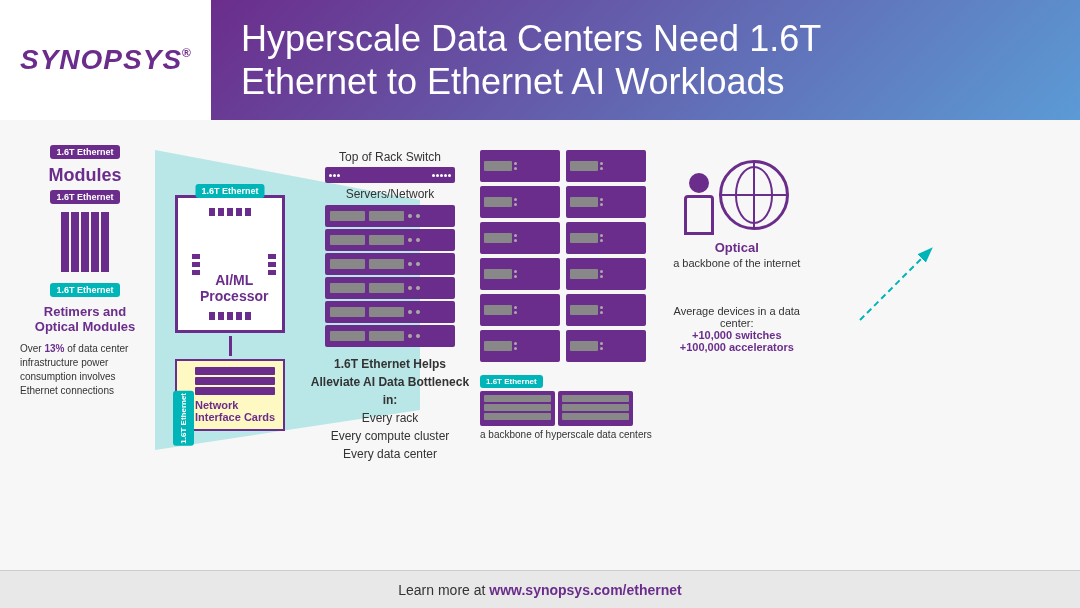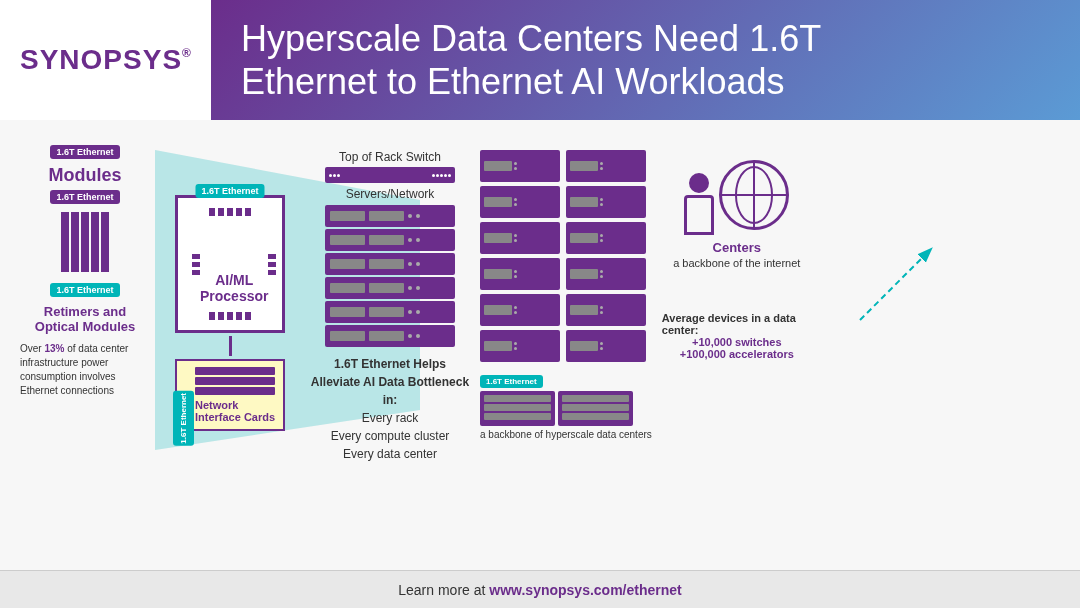--- a/index.html
+++ b/index.html
@@ -29,20 +29,21 @@
       display: flex;
       flex-direction: column;
       align-items: flex-start;
     }
     .synopsys-text {
       font-size: 28px;
       font-weight: 900;
       color: #6B2D8B;
       letter-spacing: 1px;
       text-transform: uppercase;
+      font-style: italic;
     }
     .header-title-bar {
       background: linear-gradient(135deg, #6B2D8B 0%, #5B9BD5 100%);
       flex: 1;
       display: flex;
       align-items: center;
       padding: 10px 30px;
     }
     .header-title {
       color: #fff;
@@ -331,23 +332,24 @@
     }
     .ethernet-sub {
       font-size: 11px;
       color: #333;
       text-align: center;
       margin-top: 2px;
     }
 
     .avg-label {
       font-size: 11px;
-      font-weight: bold;
+      font-weight: normal;
       color: #333;
-      margin-top: 13px;
+      text-align: center;
+      margin-top: 6px;
     }
     .avg-num {
       font-size: 11px;
       color: #333;
       text-align: center;
     }
     .avg-num span { color: #6B2D8B; font-weight: bold; }
 
     
     .footer {
@@ -679,21 +681,21 @@
               <div style="width:30px; height:40px; border:3px solid #6B2D8B; border-radius:4px 4px 0 0; margin-top:2px;"></div>
             </div>
 
             <div class="internet-icon">
               <div class="globe-line-h"></div>
               <div class="globe-line-v"></div>
               <div class="globe-arc"></div>
             </div>
           </div>
         </div>
-        <div class="ethernet-label">Centers</div>
+        <div class="ethernet-label">Optical</div>
         <div class="ethernet-sub">a backbone of the internet</div>
 
         <div style="margin-top:30px;">
           <div class="avg-label">Average devices in a data center:</div>
           <div class="avg-num">
             <span>+10,000 switches</span>
           </div>
           <div class="avg-num">
             <span>+100,000 accelerators</span>
           </div>

